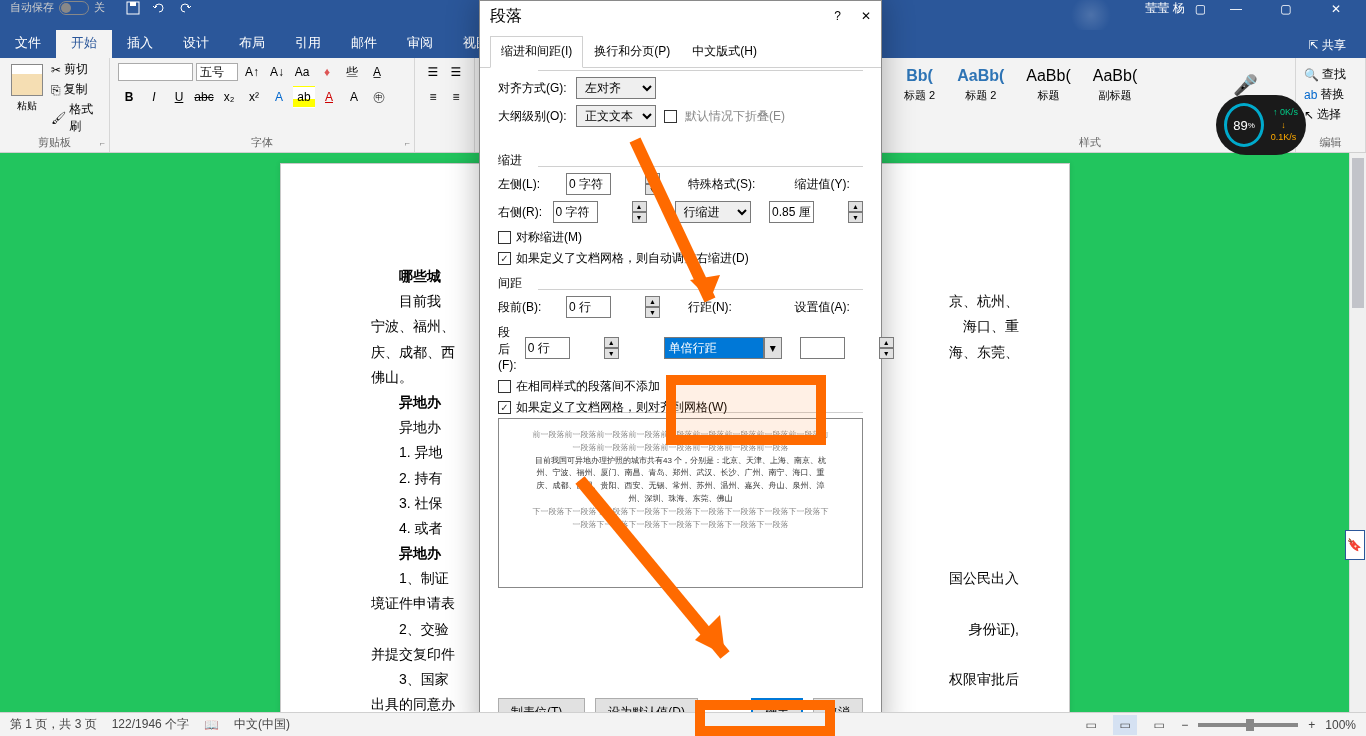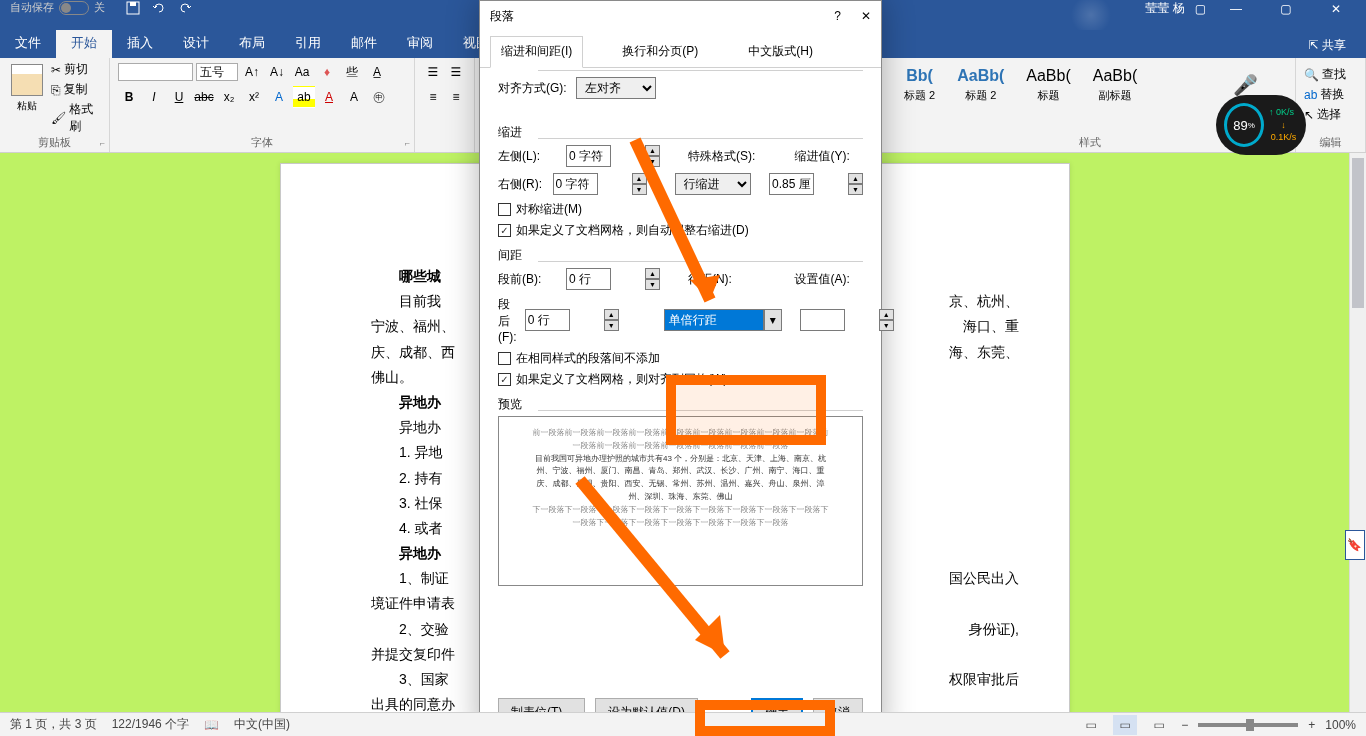--- a/index.html
+++ b/index.html
@@ -38,34 +38,34 @@
 .rbtn { width: 22px; height: 22px; display: flex; align-items: center; justify-content: center; border: 1px solid transparent; }
 .styles-gallery { display: flex; }
 .style-item { border: 1px solid transparent; padding: 5px 10px; text-align: center; }
 .style-preview { font-size: 16px; }
 .style-preview.heading { color: #2e74b5; font-weight: bold; }
 .style-name { font-size: 11px; margin-top: 3px; }
 .edit-group { display: flex; flex-direction: column; gap: 3px; padding-top: 5px; }
 .edit-btn { display: flex; align-items: center; gap: 3px; font-size: 12px; }
 
 
-.doc-area { position: absolute; top: 153px; left: 0; right: 0; bottom: 24px; background: #bef264; overflow: hidden; }
+.doc-area { position: absolute; top: 153px; left: 0; right: 0; bottom: 24px; background: #22c55e; overflow: hidden; }
 .page { position: absolute; left: 280px; top: 10px; width: 790px; height: 700px; background: #fff; border: 1px solid #c8c8c8; box-shadow: 0 0 5px rgba(0,0,0,0.1); }
 .page-content { padding: 100px 90px 50px 90px; font-size: 14px; line-height: 1.8; }
 .page-content .bold { font-weight: bold; }
 .scrollbar-v { position: absolute; right: 0; top: 153px; width: 17px; bottom: 24px; background: #f0f0f0; border-left: 1px solid #dadada; }
 .scroll-thumb { position: absolute; top: 5px; left: 2px; right: 2px; height: 150px; background: #c2c3c9; }
 .bookmark-nav { position: absolute; right: 1px; bottom: 180px; width: 20px; height: 30px; background: #fff; border: 1px solid #2b579a; display: flex; align-items: center; justify-content: center; }
 
 
 .dialog { position: absolute; left: 479px; top: 0; width: 403px; height: 736px; background: #fff; border: 1px solid #8a8a8a; box-shadow: 0 0 30px rgba(0,0,0,0.3); }
 .dialog-title { height: 30px; display: flex; align-items: center; padding: 0 10px; }
-.dialog-title-text { font-size: 12px; }
+.dialog-title-text { font-size: 16px; }
 .dialog-title-btns { margin-left: auto; display: flex; gap: 20px; }
-.dialog-tabs { display: flex; border-bottom: 1px solid #d0d0d0; padding: 0 10px; margin-top: 5px; gap: 28px; }
+.dialog-tabs { display: flex; border-bottom: 1px solid #d0d0d0; padding: 0 10px; margin-top: 5px; }
 .dialog-tab { padding: 6px 10px; border: 1px solid transparent; font-size: 12px; }
 .dialog-tab.active { border: 1px solid #d0d0d0; border-bottom-color: #fff; margin-bottom: -1px; background: #fff; }
 .dialog-body { padding: 10px 18px; }
 .section-label { font-size: 12px; margin: 8px 0 5px 0; }
 .section-hr { border: none; border-top: 1px solid #d0d0d0; margin-left: 40px; margin-top: -8px; }
 .form-row { display: flex; align-items: center; margin: 6px 0; gap: 8px; }
 .form-label { width: 70px; font-size: 12px; }
 .form-label2 { width: 80px; font-size: 12px; }
 .select { border: 1px solid #7a7a7a; padding: 2px 4px; font-size: 12px; height: 22px; }
 .select-w1 { width: 80px; }
@@ -95,21 +95,21 @@
 .statusbar { position: absolute; bottom: 0; left: 0; right: 0; height: 24px; background: #f3f3f3; border-top: 1px solid #d0d0d0; display: flex; align-items: center; font-size: 12px; padding: 0 10px; gap: 15px; color: #444; }
 .status-right { margin-left: auto; display: flex; align-items: center; gap: 10px; }
 .view-btn { width: 24px; height: 20px; display: flex; align-items: center; justify-content: center; }
 .zoom-slider { width: 100px; height: 4px; background: #888; position: relative; }
 .zoom-thumb { position: absolute; left: 48%; top: -4px; width: 8px; height: 12px; background: #888; }
 
 
 .float-widget { position: absolute; right: 60px; top: 95px; width: 90px; height: 60px; background: #1a1a1a; border-radius: 30px; display: flex; align-items: center; color: #fff; font-size: 10px; z-index: 200; padding: 0 8px; }
 .circle-pct { width: 44px; height: 44px; border-radius: 50%; border: 3px solid #0ac; display: flex; align-items: center; justify-content: center; font-size: 13px; }
 .net-stats { margin-left: 5px; line-height: 1.4; font-size: 9px; }
-.net-up { color: #0c8; }
+.net-up { color: #0c8; text-align: right; }
 .net-down { color: #fa0; text-align: center; }
 
 
 .voice-btn { position: absolute; right: 100px; top: 70px; width: 40px; height: 30px; display: flex; align-items: center; justify-content: center; font-size: 20px; color: #4285f4; }
 
 svg { display: block; }
 </style>
 </head>
 <body>
 
@@ -316,20 +316,26 @@
     <div class="dialog-tab active">缩进和间距(I)</div>
     <div class="dialog-tab">换行和分页(P)</div>
     <div class="dialog-tab">中文版式(H)</div>
   </div>
   <div class="dialog-body">
       <hr class="section-hr">
     <div class="form-row">
       <span class="form-label">对齐方式(G):</span>
       <select class="select select-w1"><option>左对齐</option></select>
     </div>
+    <div class="form-row">
+      <span class="form-label">大纲级别(O):</span>
+      <select class="select select-w1"><option>正文文本</option></select>
+      <span class="checkbox"></span>
+      <span style="font-size:12px;color:#888">默认情况下折叠(E)</span>
+    </div>
 
     <div class="section-label" style="margin-top:25px">缩进</div>
       <hr class="section-hr">
     <div class="form-row">
       <span class="form-label">左侧(L):</span>
       <div class="spinner">
           <input value="0 字符" style="">
           <div class="spinner-btns">
             <button>▲</button>
             <button>▼</button>
@@ -402,21 +408,20 @@
     </div>
     <div class="checkbox-row">
         <span class="checkbox"></span>
         <span>在相同样式的段落间不添加</span>
       </div>
     <div class="checkbox-row">
         <span class="checkbox checked"></span>
         <span>如果定义了文档网格，则对齐到网格(W)</span>
       </div>
 
-    <div class="section-label">预览</div>
       <hr class="section-hr">
     <div class="preview-box">
       <div>前一段落前一段落前一段落前一段落前一段落前一段落前一段落前一段落前一段落前一段落前一段落前一段落前一段落前一段落前一段落前一段落</div>
       <div class="dark">目前我国可异地办理护照的城市共有43 个，分别是：北京、天津、上海、南京、杭州、宁波、福州、厦门、南昌、青岛、郑州、武汉、长沙、广州、南宁、海口、重庆、成都、昆明、贵阳、西安、无锡、常州、苏州、温州、嘉兴、舟山、泉州、漳州、深圳、珠海、东莞、佛山</div>
       <div>下一段落下一段落下一段落下一段落下一段落下一段落下一段落下一段落下一段落下一段落下一段落下一段落下一段落下一段落下一段落下一段落</div>
     </div>
   </div>
   <div class="dialog-buttons">
     <button class="dialog-btn">制表位(T)...</button>
     <button class="dialog-btn">设为默认值(D)</button>

